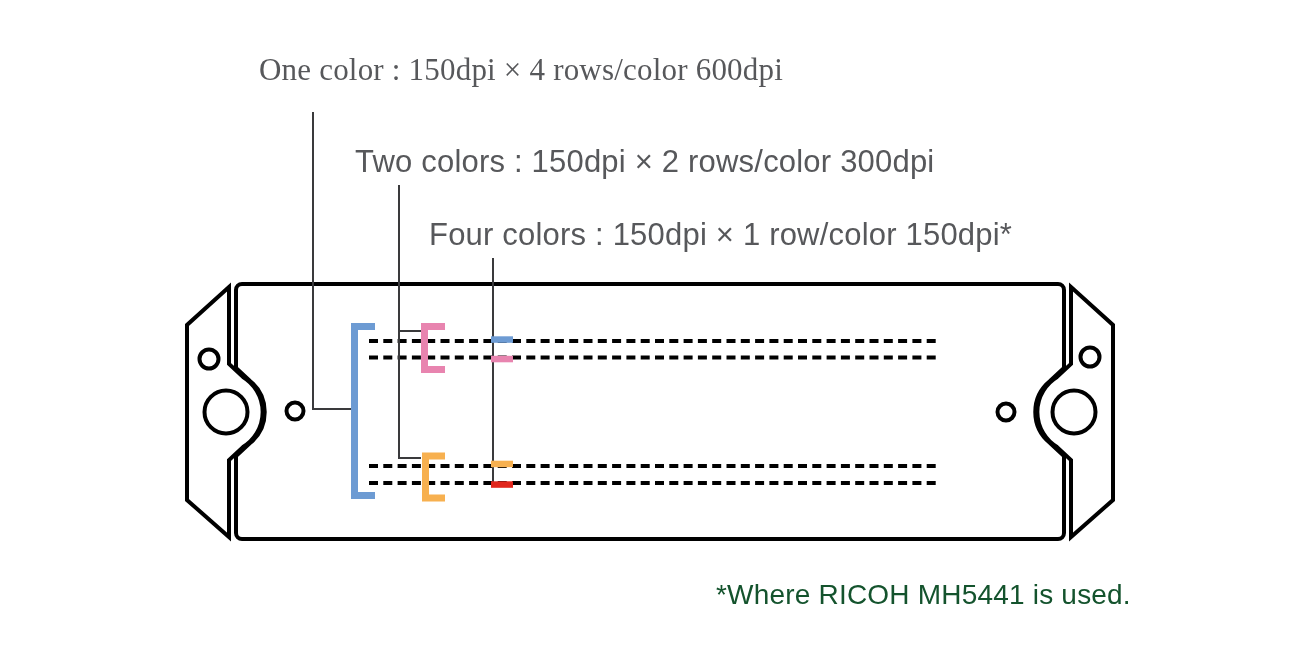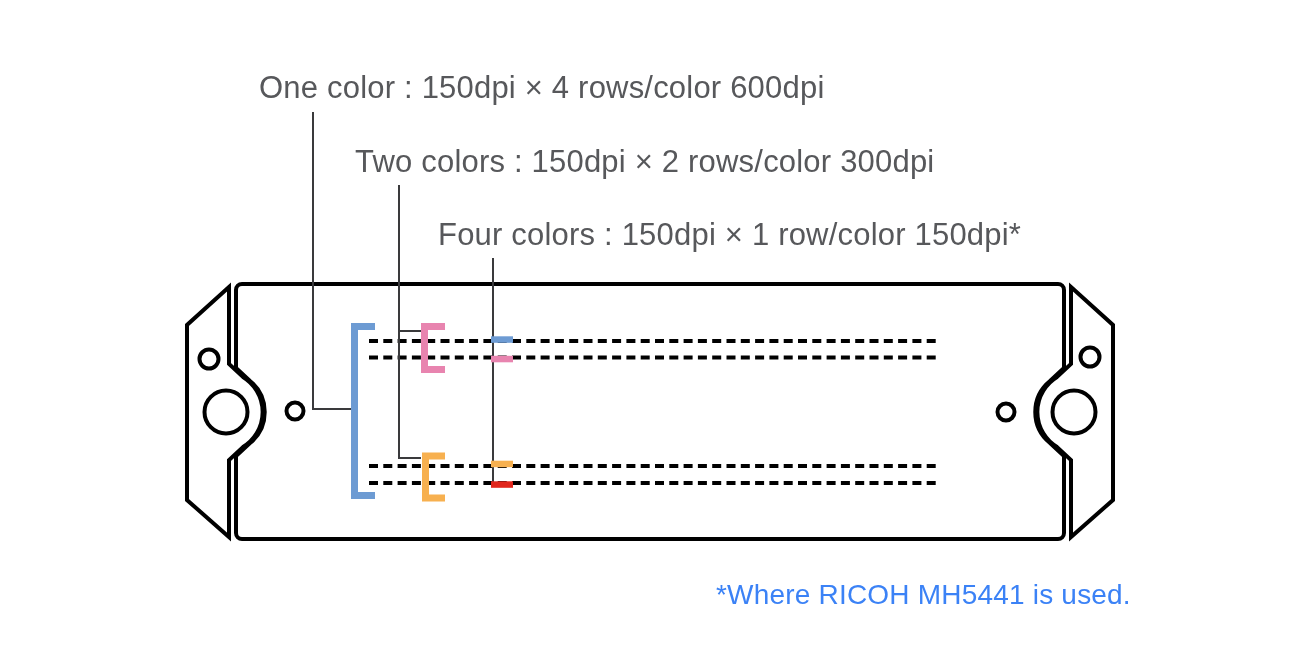--- a/index.html
+++ b/index.html
@@ -20,27 +20,27 @@
     width: 1300px; height: 650px;
   }
   .callout {
     position: absolute;
     color: #57585B;
     font-size: 31px;
     letter-spacing: 0.2px;
     white-space: nowrap;
     line-height: 1.1;
   }
-  .callout.one   { left: 259px; top: 71px;  }
+  .callout.one   { left: 259px; top: 53px; font-family: Liberation Serif, serif;  }
   .callout.two   { left: 355px; top: 145px; }
-  .callout.four  { left: 438px; top: 218px; text-align: center; }
+  .callout.four  { left: 429px; top: 218px; text-align: center; }
   .footnote {
     position: absolute;
     left: 716px; top: 579px;
-    color: #3b82f6;
+    color: #14532d;
     font-size: 28px;
     letter-spacing: 0.2px;
     white-space: nowrap;
   }
 </style>
 </head>
 <body>
 
 <div class="stage">
 

